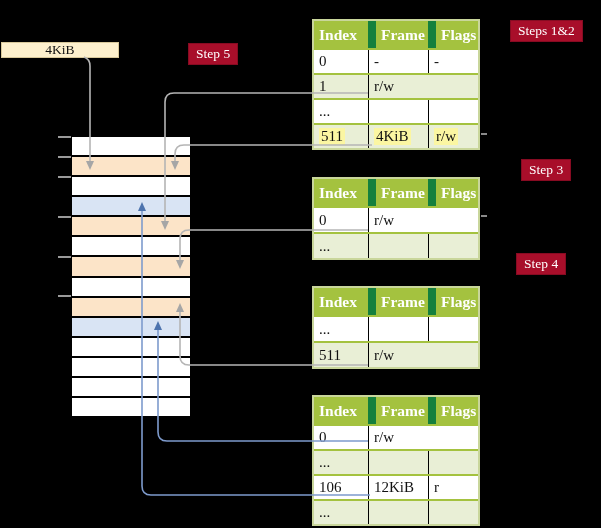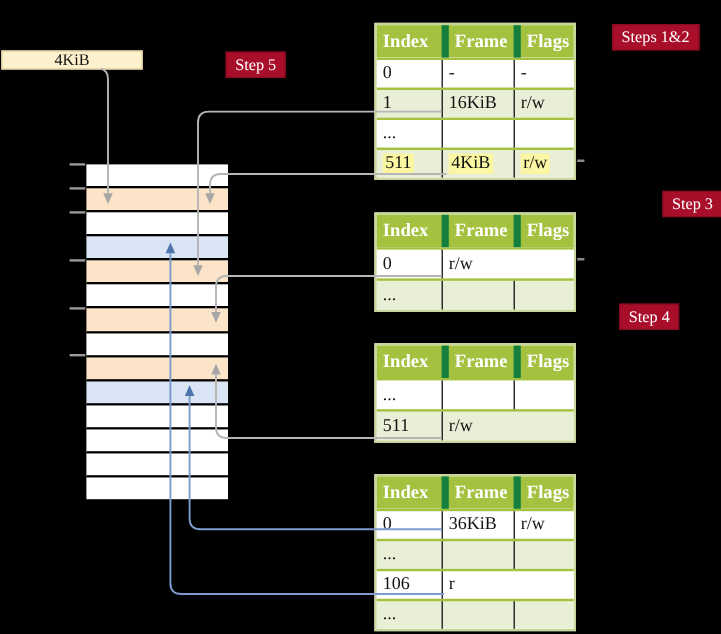--- a/index.html
+++ b/index.html
@@ -23,21 +23,21 @@
     font-size:13.5px;color:#111;
   }
   
   .badge{
     position:absolute;background:var(--red);border:1px solid var(--red-border);
     color:#fff;font-size:13.5px;line-height:14px;padding:10px 7px;height:16px;
     display:flex;align-items:center;white-space:nowrap;
   }
   .badge.b0{left:188px;top:43px}
   .badge.b12{left:510px;top:20px}
-  .badge.b3{left:552px;top:159px}
+  .badge.b3{left:521px;top:159px}
   .badge.b4{left:516px;top:253px}
   
   .memcol{
     position:absolute;left:70px;top:135px;width:122px;height:283px;
     border:2px solid #000;display:flex;flex-direction:column;z-index:1;
   }
   .memrow{flex:1;border-bottom:2px solid #000;background:#fff}
   .memrow:last-child{border-bottom:none}
   .memrow[data-kind="peach"]{background:var(--peach)}
   .memrow[data-kind="blue"]{background:var(--blue)}
@@ -53,21 +53,21 @@
   .rows26 .trow.data{height:26px}
   .trow.data{border-top:2px solid var(--olive);background:#fff}
   .trow.data:first-of-type{border-top:2px solid #1c1c1c}
   .trow.data.alt{background:var(--olive-light)}
   .tcell{
     display:flex;align-items:center;padding-left:5px;
     font-size:15px;color:#111;overflow:hidden;white-space:nowrap;
   }
   .c0{width:54px}.c1{width:60px}.c2{width:50px}
   .trow.head .tcell{color:#fff;font-weight:bold;font-size:15.5px}
-  .trow.head .c1,.trow.head .c2{border-left:6px solid #15803d}
+  .trow.head .c1,.trow.head .c2{border-left:8px solid #15803d}
   .trow.data .c1,.trow.data .c2{border-left:1.5px solid #000}
   .t1{top:19px}
   .t2{top:177px}
   .t3{top:286px}
   .t4{top:395px}
   .hl{background:var(--yellow);padding:0 2px}
   
   svg.overlay{position:absolute;left:0;top:0;z-index:5;pointer-events:none}
   .ln-gray{fill:none;stroke:var(--gray-line);stroke-width:1.6}
   .ln-blue{fill:none;stroke:var(--blue-line);stroke-width:1.6}
@@ -111,21 +111,20 @@
     <div class="tcell c1">Frame</div>
     <div class="tcell c2">Flags</div>
   </div>
   <div class="trow data">
     <div class="tcell c0">0</div>
     <div class="tcell c1">-</div>
     <div class="tcell c2">-</div>
   </div>
   <div class="trow data alt">
     <div class="tcell c0">1</div>
-    <div class="tcell c1">16KiB</div>
     <div class="tcell c2">r/w</div>
   </div>
   <div class="trow data">
     <div class="tcell c0">...</div>
     <div class="tcell c1"></div>
     <div class="tcell c2"></div>
   </div>
   <div class="trow data alt">
     <div class="tcell c0">
         <span class="hl">511</span>
@@ -174,30 +173,30 @@
 </div>
 
 <div class="ptable t4 rows25">
   <div class="trow head">
     <div class="tcell c0">Index</div>
     <div class="tcell c1">Frame</div>
     <div class="tcell c2">Flags</div>
   </div>
   <div class="trow data">
     <div class="tcell c0">0</div>
-    <div class="tcell c1">36KiB</div>
     <div class="tcell c2">r/w</div>
   </div>
   <div class="trow data alt">
     <div class="tcell c0">...</div>
     <div class="tcell c1"></div>
     <div class="tcell c2"></div>
   </div>
   <div class="trow data">
     <div class="tcell c0">106</div>
+    <div class="tcell c1">12KiB</div>
     <div class="tcell c2">r</div>
   </div>
   <div class="trow data alt">
     <div class="tcell c0">...</div>
     <div class="tcell c1"></div>
     <div class="tcell c2"></div>
   </div>
 </div>
 
 <svg class="overlay" width="601" height="528" viewBox="0 0 601 528">

